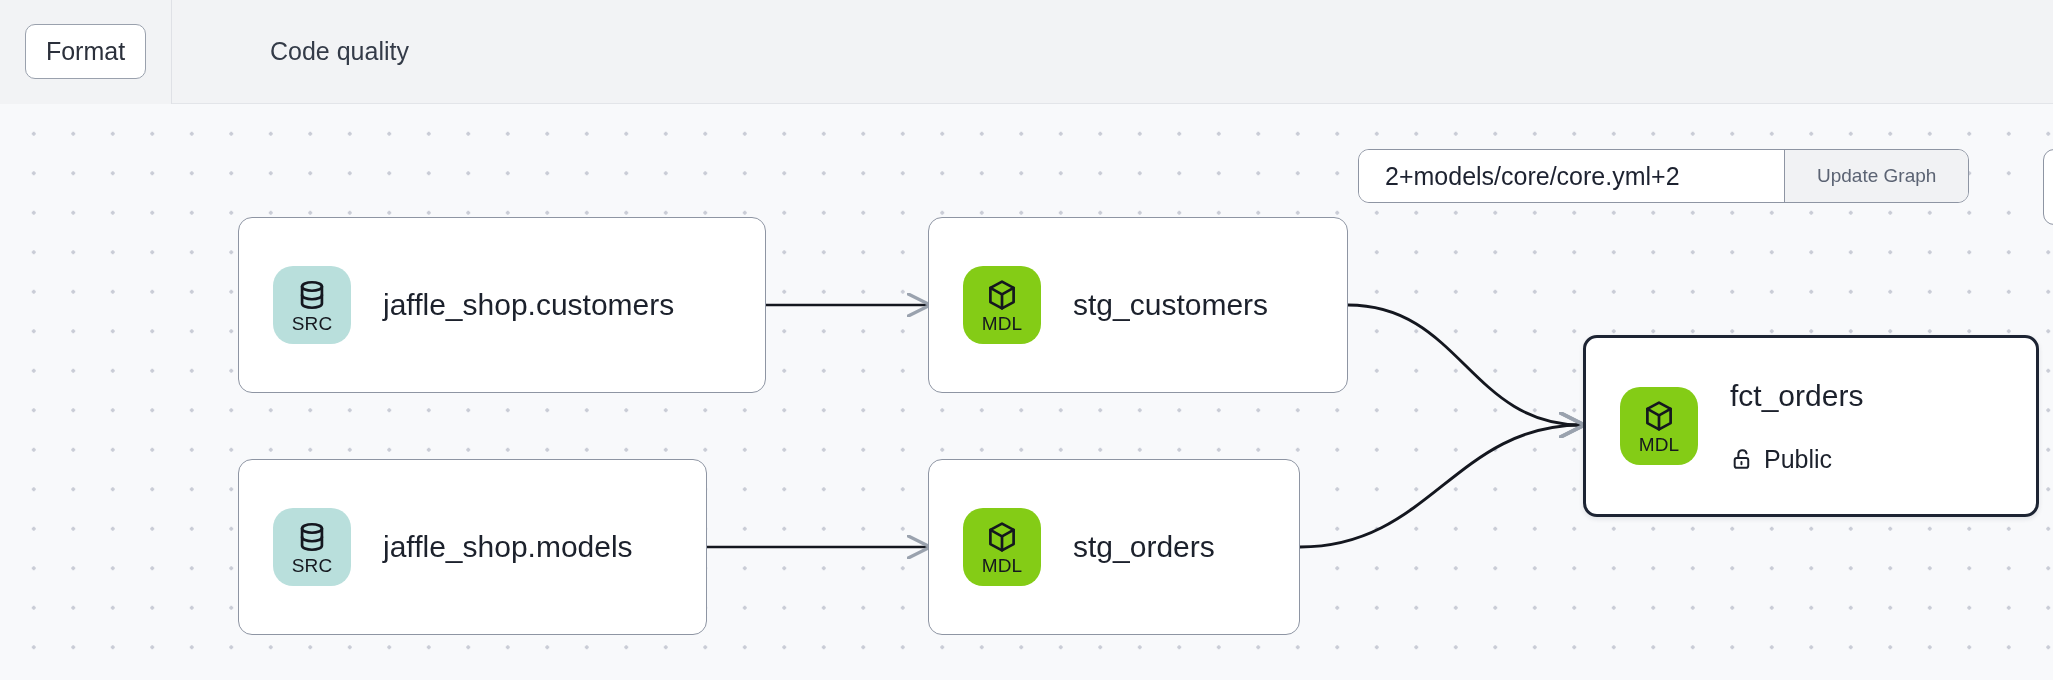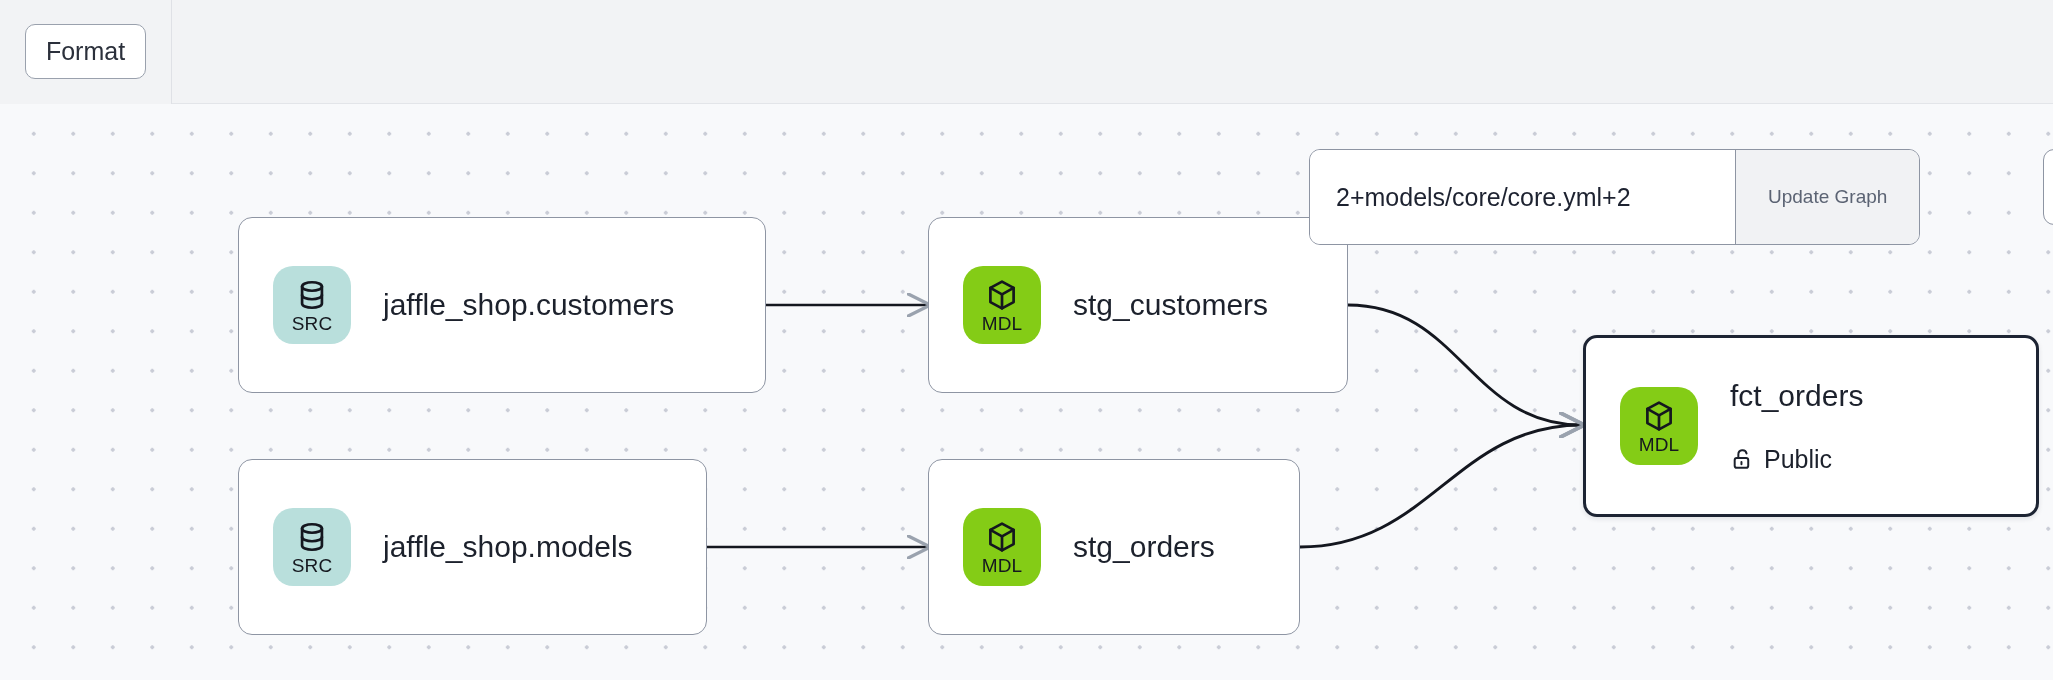--- a/index.html
+++ b/index.html
@@ -200,20 +200,23 @@
 
 <div id="app">
 
   <div class="toolbar">
 
     <div class="format-btn-wrap">
       <button class="format-btn">Format</button>
     </div>
 
     <div class="tabs">
+      <div class="tab">
+        <span>Code quality</span>
+      </div>
     </div>
 
   </div>
 
   <div class="canvas">
 
     <svg class="edges" viewBox="0 0 2053 576" preserveAspectRatio="none">
       <defs>
         <marker id="ah" viewBox="0 0 10 10" refX="9" refY="5" markerWidth="9" markerHeight="9" orient="auto-start-reverse">
           <path d="M 0 0 L 10 5 L 0 10" fill="none" stroke="#9aa2ae" stroke-width="1.4"></path>
@@ -300,21 +303,21 @@
           <svg width="25" height="25" viewBox="0 0 24 24" fill="none" stroke="#1c212c" stroke-width="1.9" stroke-linecap="round" stroke-linejoin="round">
             <rect x="4.5" y="10.5" width="13" height="9.5" rx="2"></rect>
             <path d="M8 10.5V7.2a4 4 0 0 1 7.9-.9"></path>
             <path d="M11 14.3v2.2"></path>
           </svg>
           <span>Public</span>
         </div>
       </div>
     </div>
 
-    <div class="graph-controls" style="left:1309px; top:45px; height:96px;">
+    <div class="graph-controls" style="left:1358px; top:45px; height:54px;">
       <input class="selector-input" value="2+models/core/core.yml+2" style="">
       <button class="update-btn">Update Graph</button>
     </div>
 
     <div class="side-control" style="left:2043px; top:45px; width:60px; height:76px;"></div>
 
   </div>
 
 </div>
 

